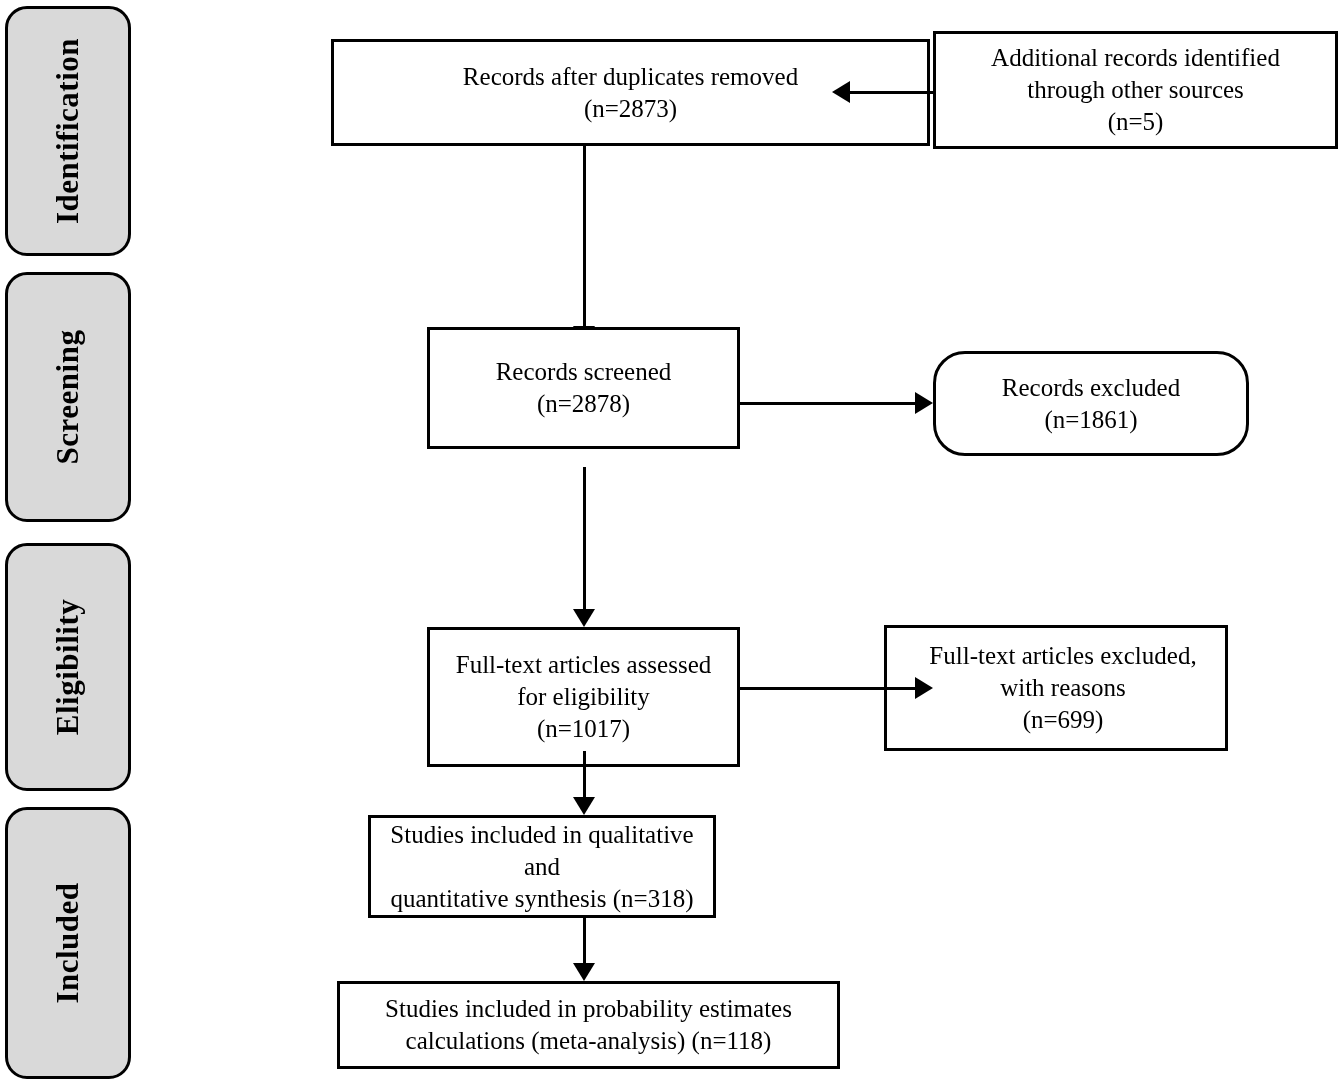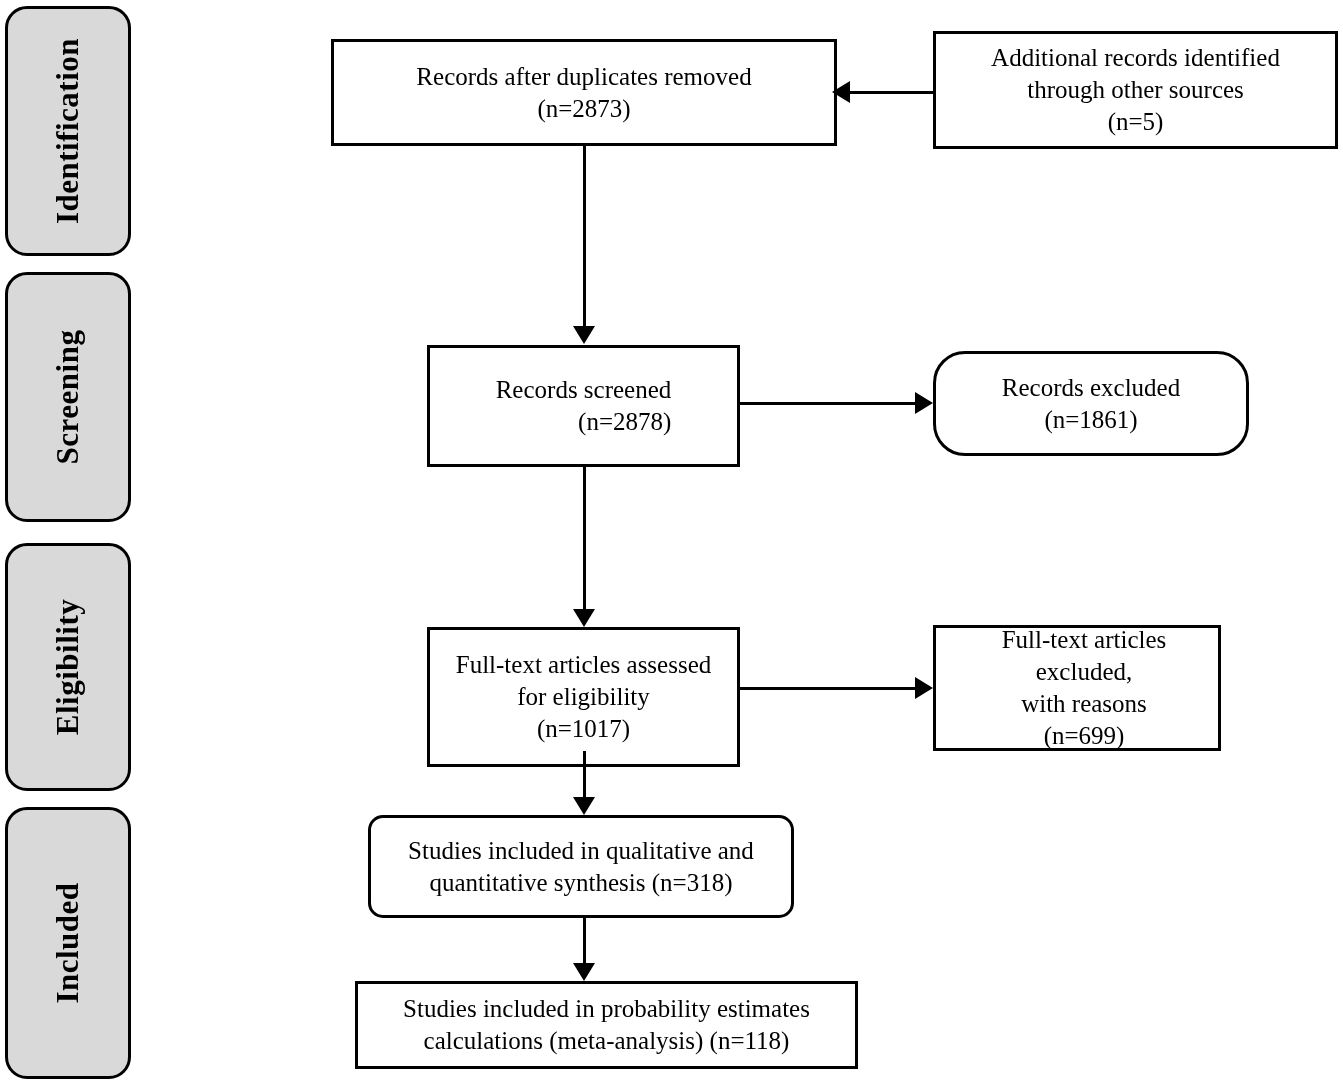--- a/index.html
+++ b/index.html
@@ -112,38 +112,38 @@
   </div>
 
   <div class="stage" style="left:5px; top:543px; width:126px; height:248px;">
     <span class="stage-label">Eligibility</span>
   </div>
 
   <div class="stage" style="left:5px; top:807px; width:126px; height:272px;">
     <span class="stage-label">Included</span>
   </div>
 
-  <div class="box" style="left:331px; top:39px; width:506px; height:107px;">
+  <div class="box" style="left:331px; top:39px; width:599px; height:107px;">
     <span class="box-text">Records after duplicates removed
 (n=2873)</span>
   </div>
 
   <div class="box" style="left:933px; top:31px; width:405px; height:118px;">
     <span class="box-text">Additional records identified
 through other sources
 (n=5)</span>
   </div>
 
   <div class="hline" style="left:848px; top:91px; width:86px;"></div>
   <div class="arrow-left" style="left:832px; top:81px;"></div>
 
   <div class="vline" style="left:583px; top:146px; height:182px;"></div>
   <div class="arrow-down" style="left:573px; top:326px;"></div>
 
-  <div class="box" style="left:427px; top:345px; width:313px; height:122px;text-align:right;">
+  <div class="box" style="left:427px; top:327px; width:313px; height:122px;">
     <span class="box-text">Records screened
 (n=2878)</span>
   </div>
 
   <div class="box" style="left:933px; top:351px; width:316px; height:105px;border-radius:32px;">
     <span class="box-text">Records excluded
 (n=1861)</span>
   </div>
 
   <div class="hline" style="left:740px; top:402px; width:177px;"></div>
@@ -151,38 +151,38 @@
 
   <div class="vline" style="left:583px; top:467px; height:144px;"></div>
   <div class="arrow-down" style="left:573px; top:609px;"></div>
 
   <div class="box" style="left:427px; top:627px; width:313px; height:140px;">
     <span class="box-text">Full-text articles assessed
 for eligibility
 (n=1017)</span>
   </div>
 
-  <div class="box" style="left:933px; top:625px; width:288px; height:126px;padding-left:24px;">
+  <div class="box" style="left:884px; top:625px; width:344px; height:126px;padding-left:24px;">
     <span class="box-text">Full-text articles excluded,
 with reasons
 (n=699)</span>
   </div>
 
   <div class="hline" style="left:740px; top:687px; width:177px;"></div>
   <div class="arrow-right" style="left:915px; top:677px;"></div>
 
   <div class="vline" style="left:583px; top:751px; height:48px;"></div>
   <div class="arrow-down" style="left:573px; top:797px;"></div>
 
-  <div class="box" style="left:368px; top:815px; width:426px; height:103px;border-radius:15px;">
+  <div class="box" style="left:368px; top:815px; width:348px; height:103px;">
     <span class="box-text">Studies included in qualitative and
 quantitative synthesis (n=318)</span>
   </div>
 
   <div class="vline" style="left:583px; top:918px; height:47px;"></div>
   <div class="arrow-down" style="left:573px; top:963px;"></div>
 
-  <div class="box" style="left:355px; top:981px; width:503px; height:88px;">
+  <div class="box" style="left:337px; top:981px; width:503px; height:88px;">
     <span class="box-text">Studies included in probability estimates
 calculations (meta-analysis) (n=118)</span>
   </div>
 
 </div>
 
 </body></html>

